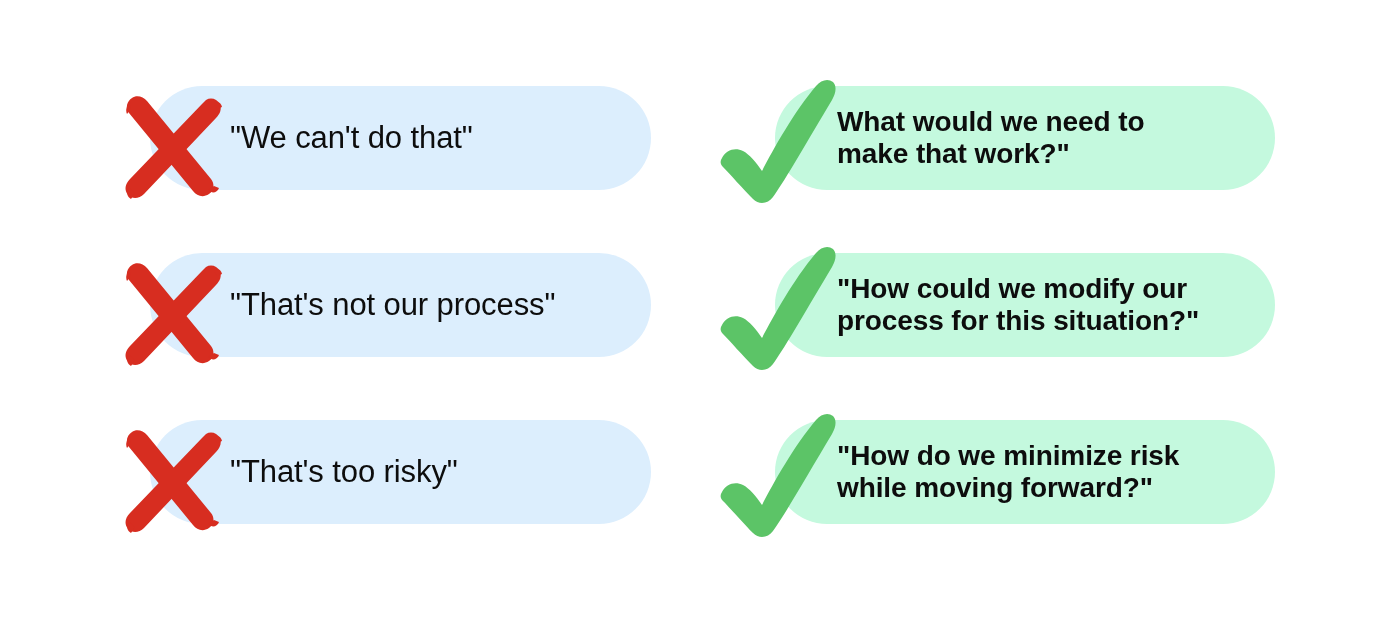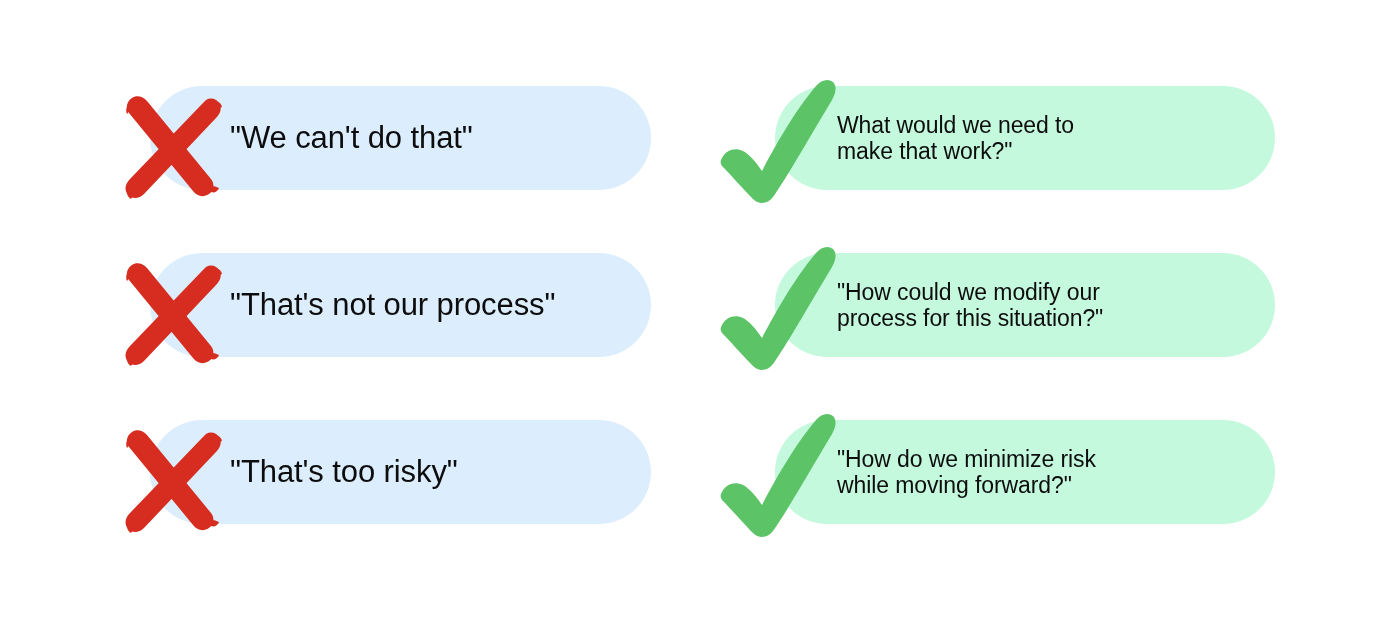--- a/index.html
+++ b/index.html
@@ -53,22 +53,23 @@
   }
 
   .pill-text {
     color: #0d0d0d;
     font-size: 31px;
     line-height: 1.16;
     letter-spacing: -0.1px;
     white-space: pre-line;
   }
   .pill.positive .pill-text {
-    font-size: 23px;
+    font-size: 28px;
     line-height: 1.15;
+    font-weight: bold;
   }
 
   
   .icon {
     position: absolute;
     pointer-events: none;
   }
   .icon.cross {
     left: 118px;
     top: 2px;

